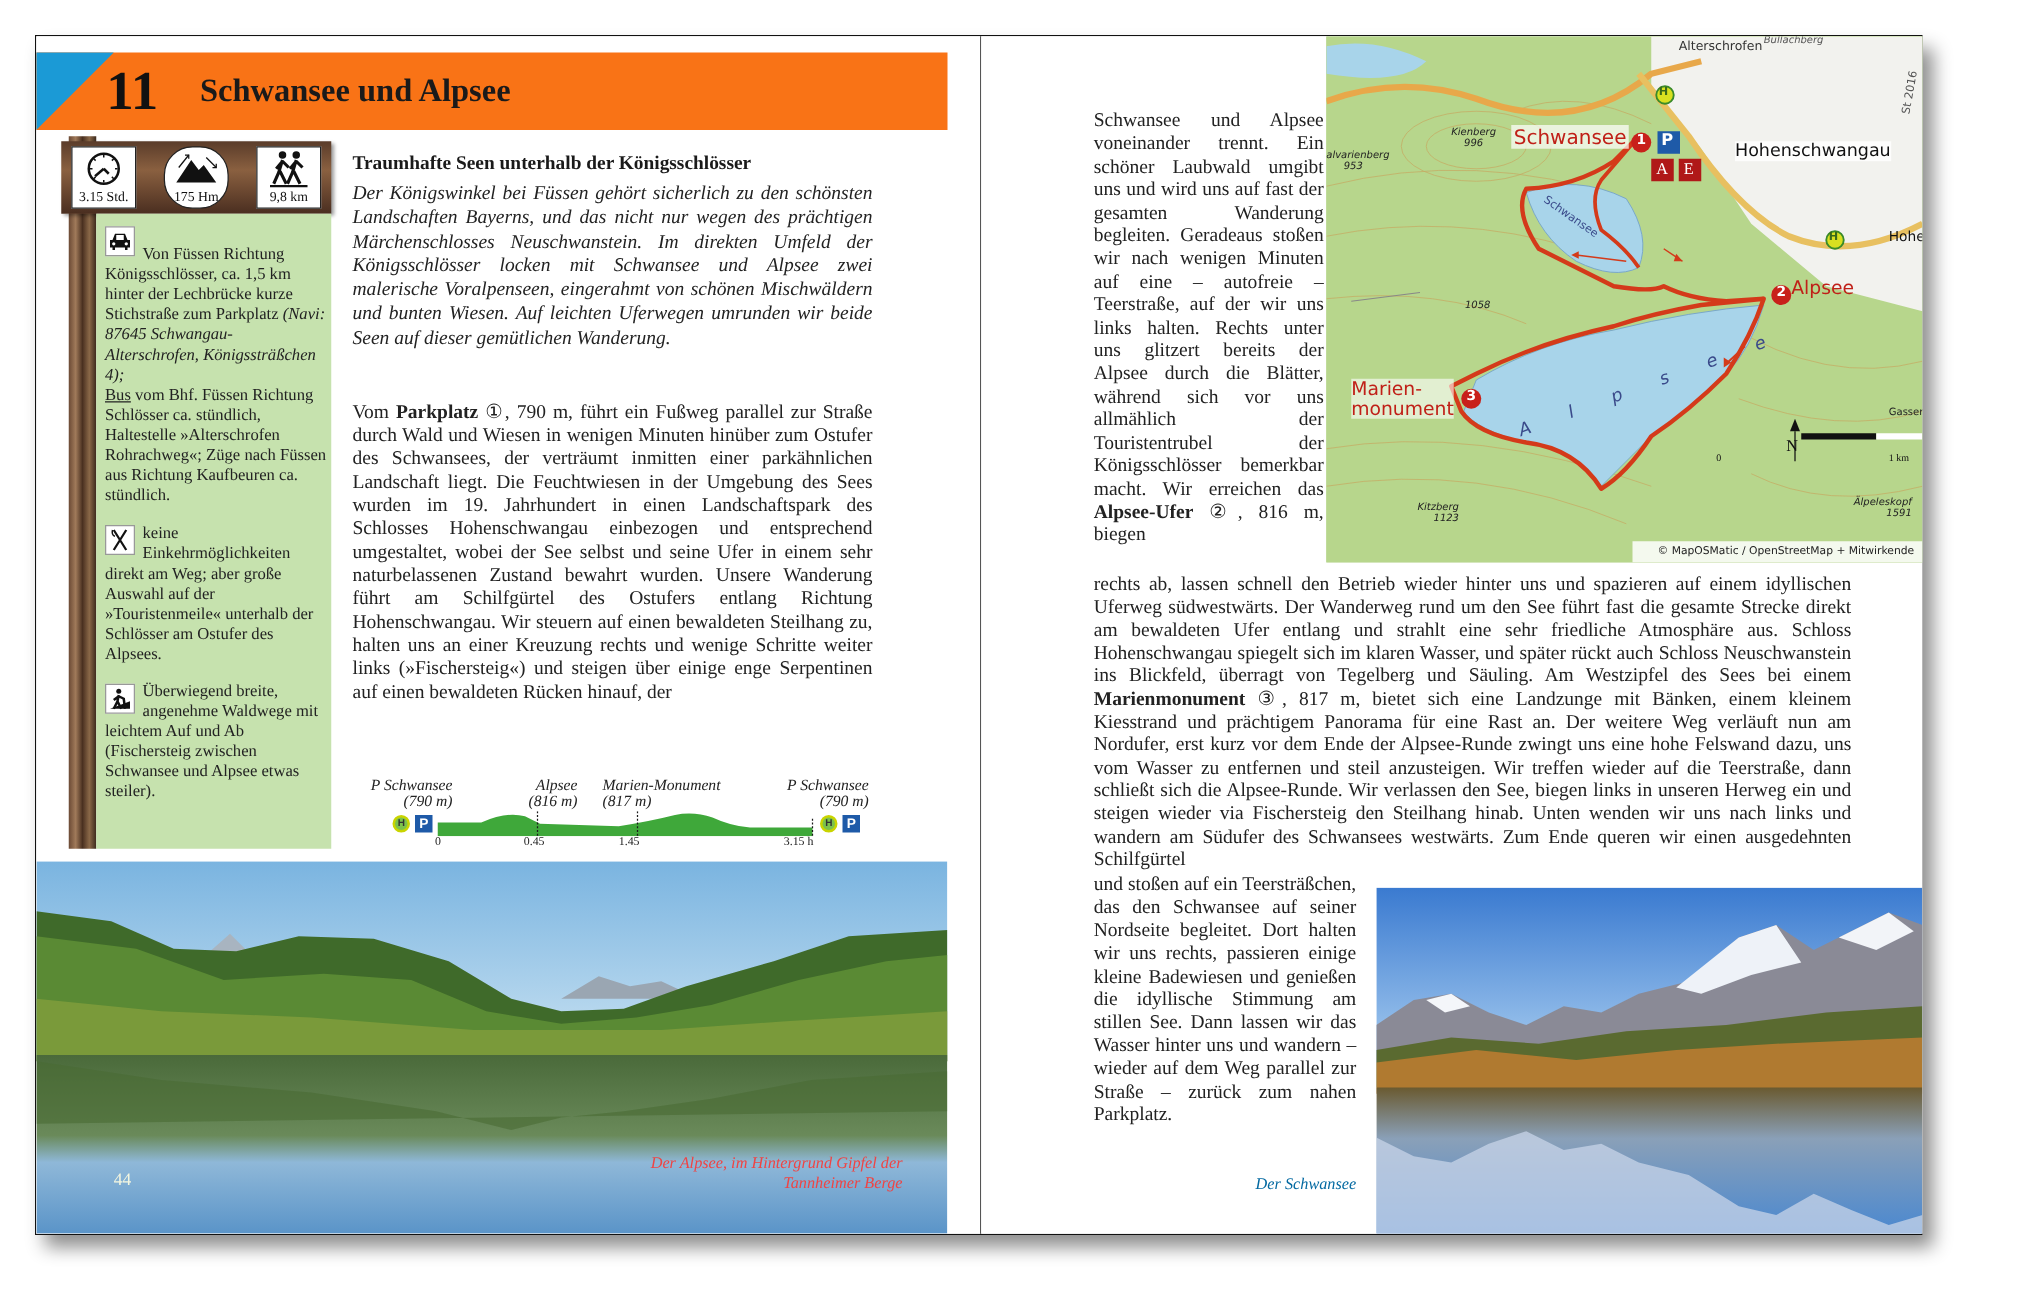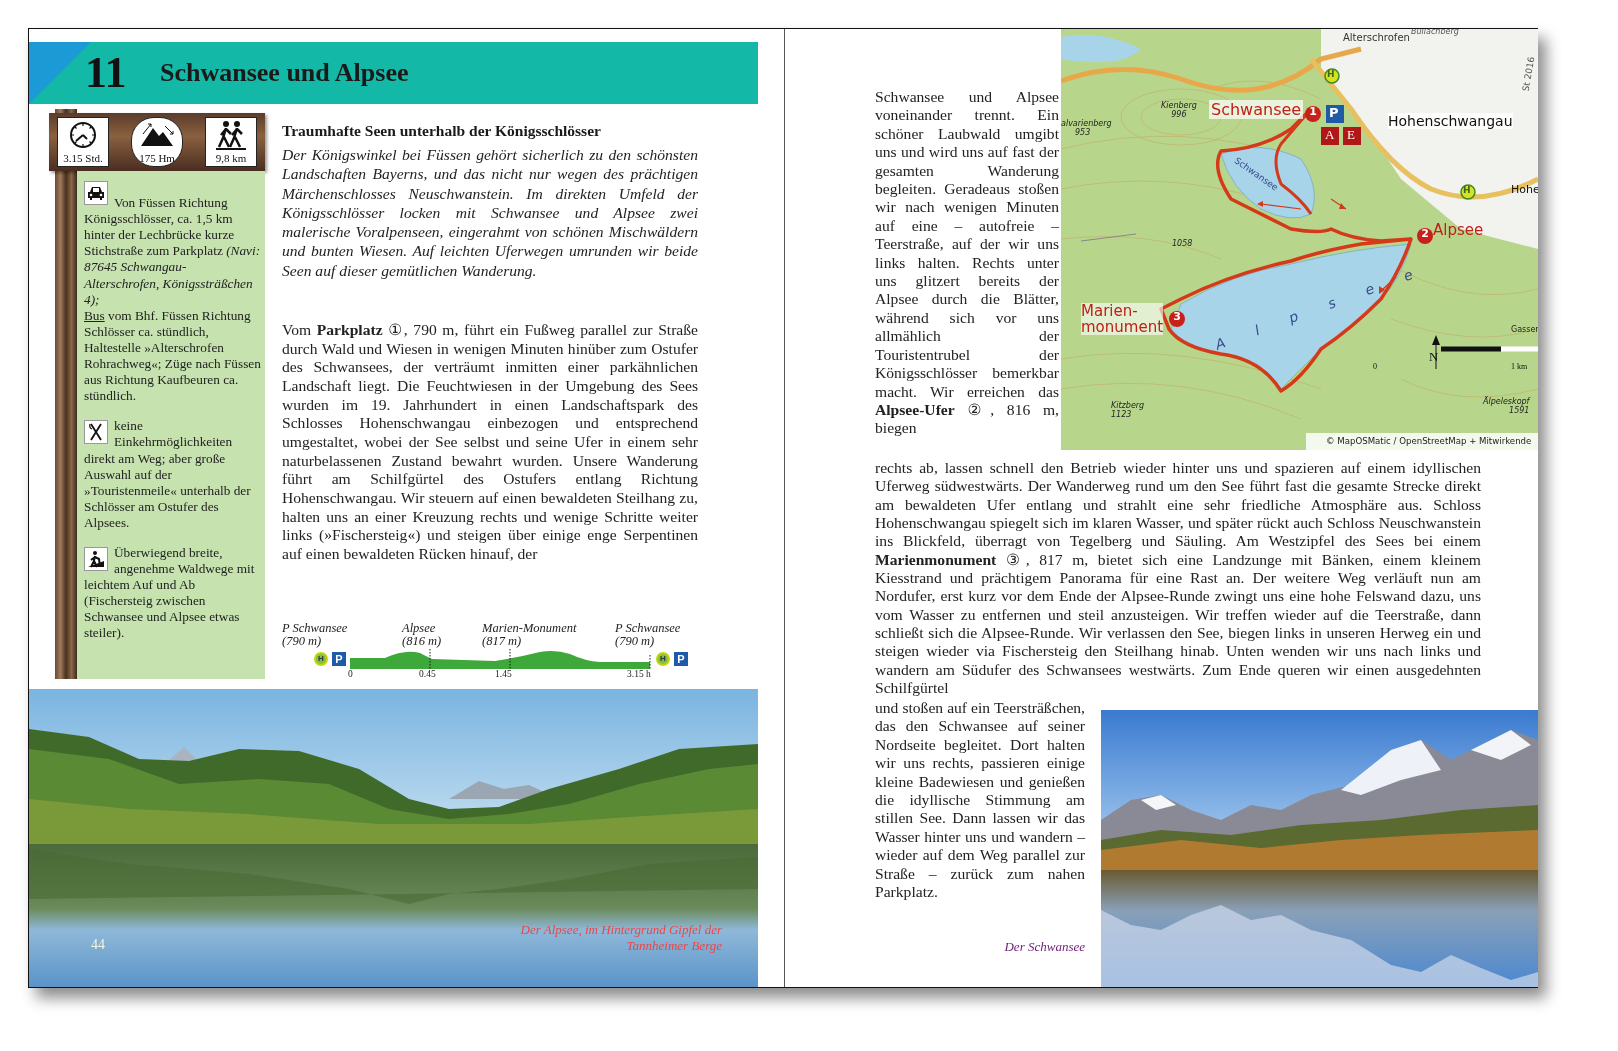--- a/index.html
+++ b/index.html
@@ -7,21 +7,21 @@
   body { position: relative; font-family: "Liberation Serif", "DejaVu Serif", serif; color: #1a1a1a; }
 
   .spread { position: absolute; left: 28px; top: 28px; width: 1510px; height: 960px;
     background: #fff; border: 1px solid #111; box-shadow: 8px 10px 14px rgba(0,0,0,0.45); }
   .page { position: absolute; top: 0; height: 958px; overflow: hidden; background: #fff; }
   .page-left { left: 0; width: 755px; }
   .page-right { left: 756px; width: 753px; }
   .spine { position: absolute; left: 755px; top: 0; width: 1px; height: 958px; background: #555; }
 
   
-  .chap-header { position: absolute; left: 0; top: 13px; width: 729px; height: 62px; background: #14b8a6; }
+  .chap-header { position: absolute; left: 0; top: 13px; width: 729px; height: 62px; background: #f97316; }
   .chap-tri { position: absolute; left: 0; top: 0; width: 0; height: 0;
     border-top: 62px solid #1b9ad6; border-right: 62px solid transparent; }
   .chap-num { position: absolute; left: 56px; top: 4px; font-size: 44px; font-weight: bold; line-height: 54px; color: #111; }
   .chap-title { position: absolute; left: 131px; top: 14px; font-size: 26px; font-weight: bold; color: #1a1a1a; line-height: 34px; }
 
   
   .post { position: absolute; left: 26px; top: 80px; width: 22px; height: 570px;
     background: linear-gradient(90deg,#6b4a35 0%,#a07a5a 25%,#4a3020 50%,#8a6848 75%,#3c2a1e 100%); }
   .sign-board { position: absolute; left: 20px; top: 84px; width: 216px; height: 58px;
     background: linear-gradient(180deg,#5a3c2a,#8a6040 40%,#4a2e20); box-shadow: 2px 2px 3px rgba(0,0,0,.4); }
@@ -36,39 +36,39 @@
   .ib-u { text-decoration: underline; }
 
   
   .subhead { position: absolute; left: 253px; top: 92px; width: 420px; font-size: 15.5px; font-weight: bold; line-height: 20px; }
   .intro { position: absolute; left: 253px; top: 116px; width: 416px; font-size: 15.6px; line-height: 19.3px; font-style: italic; text-align: justify; color: #222; }
   .body-left { position: absolute; left: 253px; top: 292px; width: 416px; font-size: 15.6px; line-height: 18.65px; text-align: justify; color: #222; }
   b.strong { font-weight: bold; }
 
   
   .profile { position: absolute; left: 253px; top: 590px; width: 420px; height: 62px; }
-  .pf-label { position: absolute; font-style: italic; font-size: 12.5px; line-height: 13px; text-align: left; color: #222; white-space: nowrap; }
+  .pf-label { position: absolute; font-style: italic; font-size: 12.5px; line-height: 13px; text-align: right; color: #222; white-space: nowrap; }
   .pf-tick { position: absolute; font-size: 9.5px; color: #222; top: 50px; }
   .pf-ico { position: absolute; top: 33px; width: 14px; height: 14px; }
   .pf-h { border-radius: 50%; background: #7cc24a; border: 2px solid #c9d400; font-size: 8px; line-height: 10px; text-align: center; color: #333; font-weight: bold; font-family: "Liberation Sans", sans-serif; }
   .pf-p { background: #1e5aa8; color: #fff; font-size: 11px; line-height: 14px; text-align: center; font-weight: bold; font-family: "Liberation Sans", sans-serif; }
 
   
   .photo-left { position: absolute; left: 0; top: 660px; width: 729px; height: 298px; overflow: hidden; }
   .photo-left svg { display: block; }
   .page-num { position: absolute; left: 62px; top: 908px; font-size: 14px; color: #f3f6e0; }
   .caption-left { position: absolute; right: 62px; top: 893px; width: 260px; text-align: right; font-style: italic; font-size: 13px; line-height: 16px; color: #ef4444; }
 
   
   .body-right-top { position: absolute; left: 90px; top: 59px; width: 184px; font-size: 15.6px; line-height: 18.4px; text-align: justify; color: #222; }
   .map { position: absolute; left: 276px; top: 0; width: 477px; height: 421px; overflow: hidden; background: #b5d48a; }
   .map-credit { position: absolute; right: 0; bottom: 0; width: 232px; height: 17px; background: rgba(255,255,255,.85); font-family: "DejaVu Sans", sans-serif; font-size: 8.6px; line-height: 17px; padding-left: 20px; color: #222; }
   .body-right-wide { position: absolute; left: 90px; top: 430px; width: 606px; font-size: 15.6px; line-height: 18.35px; text-align: justify; color: #222; }
   .body-right-bottom { position: absolute; left: 90px; top: 670px; width: 210px; font-size: 15.6px; line-height: 18.4px; text-align: justify; color: #222; }
-  .caption-right { position: absolute; left: 90px; top: 910px; width: 210px; text-align: right; font-style: italic; font-size: 13px; color: #701a75; }
+  .caption-right { position: absolute; left: 90px; top: 910px; width: 210px; text-align: right; font-style: italic; font-size: 13px; color: #0369a1; }
   .photo-right { position: absolute; left: 316px; top: 681px; width: 437px; height: 277px; overflow: hidden; }
   .map-label { position: absolute; font-family: "DejaVu Sans", sans-serif; white-space: nowrap; }
 </style>
 </head>
 <body>
 
 <div class="spread">
 
   <div class="page page-left">
 
@@ -289,21 +289,21 @@
       <div class="map-label" style="left:350px;top:-2px;font-size:8px;color:#555;font-style:italic;">Bullachberg</div>
       <div class="map-label" style="left:100px;top:72px;font-size:8px;color:#222;font-style:italic;text-align:center;">
           <div>Kienberg</div>
           <div>996</div>
         </div>
       <div class="map-label" style="left:0px;top:90px;font-size:8px;color:#222;font-style:italic;">
           <div>alvarienberg</div>
           <div style="padding-left:14px;">953</div>
         </div>
       <div class="map-label" style="left:111px;top:210px;font-size:8px;color:#222;font-style:italic;">1058</div>
-      <div class="map-label" style="left:50px;top:372px;font-size:8px;color:#222;font-style:italic;text-align:left;">
+      <div class="map-label" style="left:73px;top:372px;font-size:8px;color:#222;font-style:italic;text-align:right;">
           <div>Kitzberg</div>
           <div>1123</div>
         </div>
       <div class="map-label" style="left:422px;top:368px;font-size:8px;color:#222;font-style:italic;text-align:right;">
           <div>Älpeleskopf</div>
           <div>1591</div>
         </div>
       <div class="map-label" style="left:170px;top:140px;font-size:9px;color:#3a4a8a;transform:rotate(35deg);">Schwansee</div>
       <div class="map-label" style="left:148px;top:270px;font-size:14px;color:#3a4a8a;letter-spacing:14px;transform:rotate(-20deg);font-style:italic;">A l p s e e</div>
       <div class="map-label" style="left:450px;top:40px;font-size:9px;color:#555;transform:rotate(-80deg);">St 2016</div>

